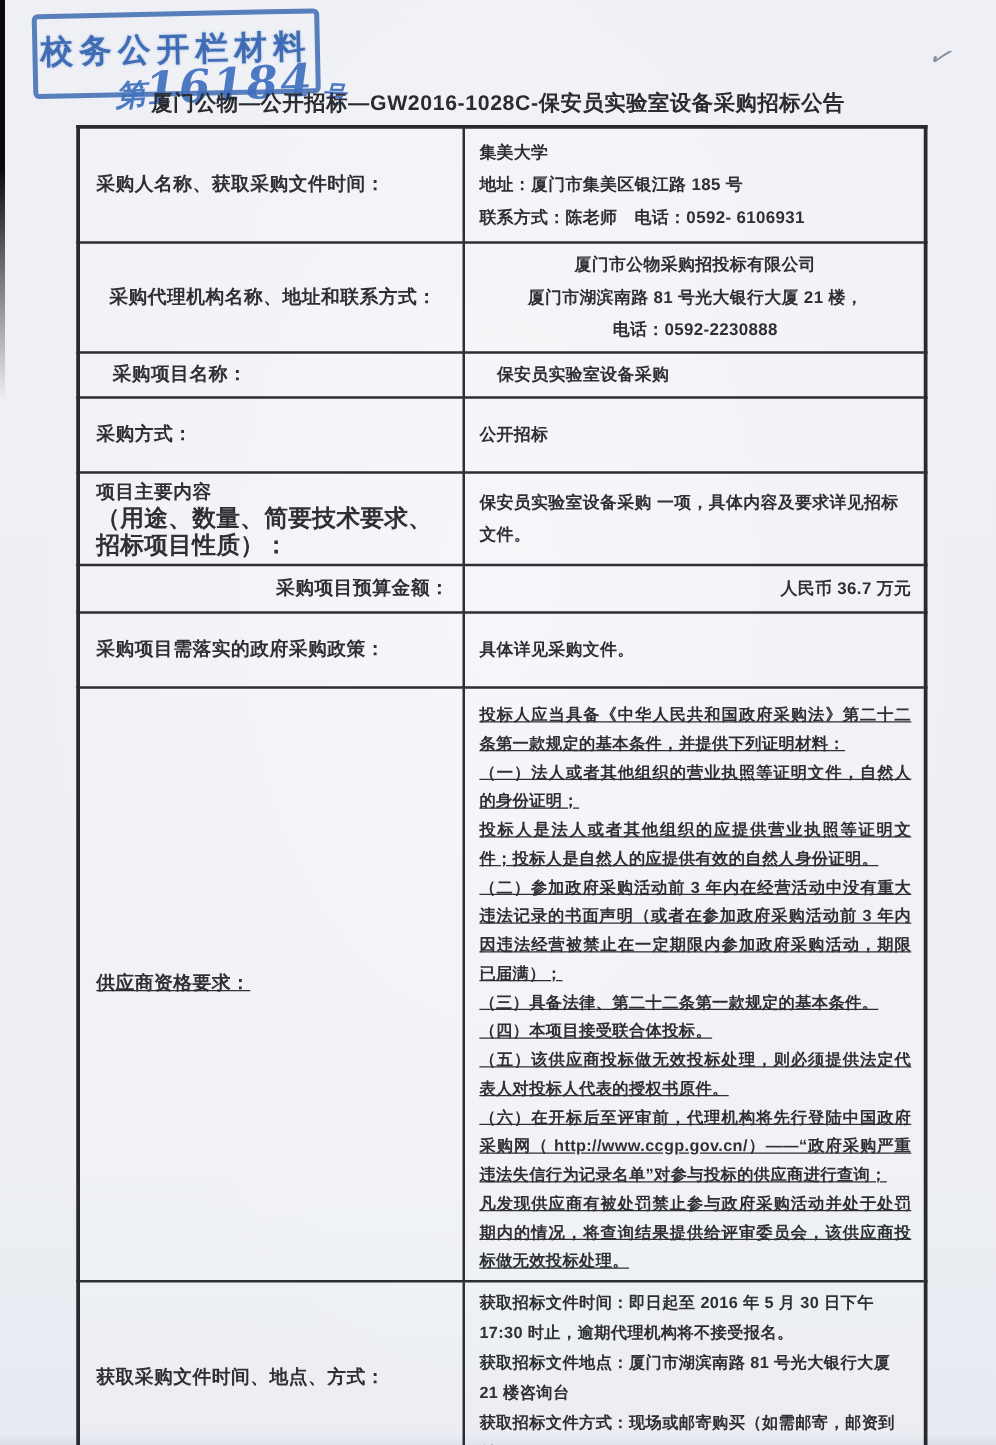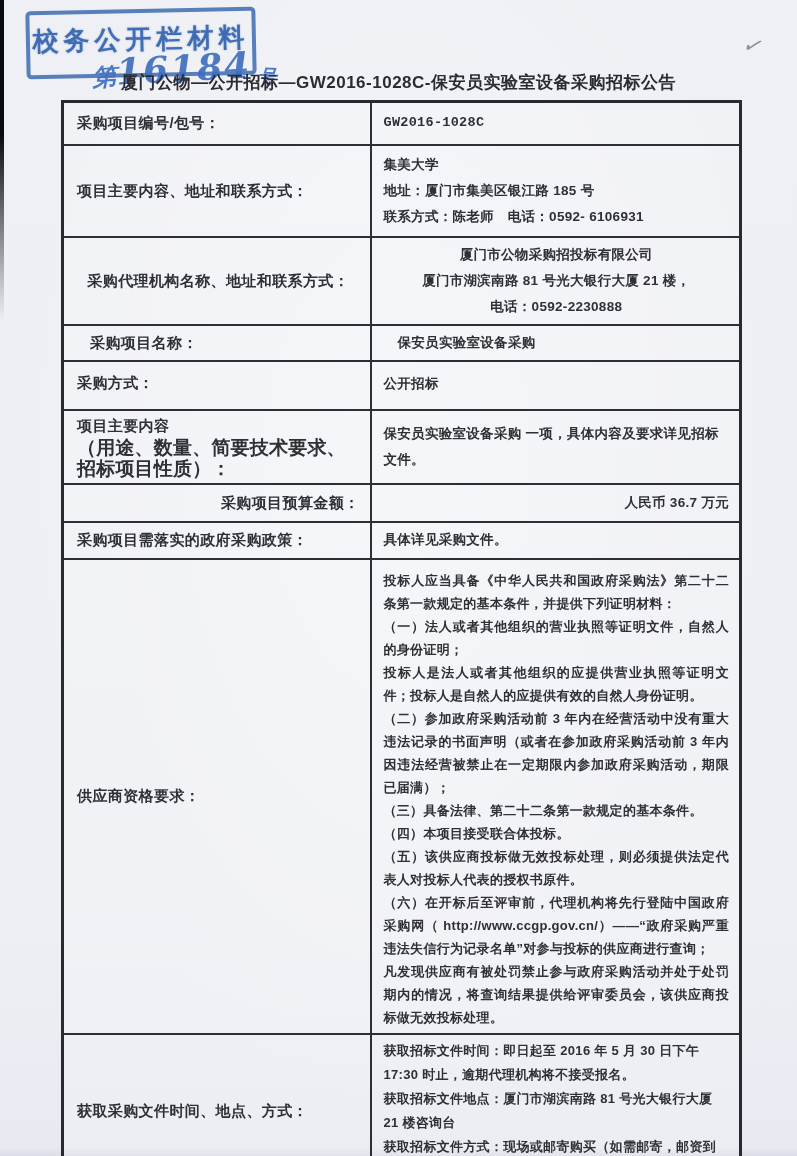--- a/index.html
+++ b/index.html
@@ -65,25 +65,25 @@
   td.lbl { width:308px; padding:4px 10px 4px 13px; }
   td.val { padding:4px 10px 4px 12px; }
   .lbl-line  { font-size:15px; font-weight:bold; letter-spacing:.4px; line-height:22px; }
   .lbl-sub   { font-size:19px; font-weight:bold; letter-spacing:.2px; line-height:21px; }
   .val p     { font-size:13.5px; font-weight:bold; letter-spacing:.3px; line-height:26px; }
 
   tr.h-num  td { height:43px; }
   tr.h-purc td { height:92px; }
   tr.h-agcy td { height:82px;text-align:center; }
   tr.h-name td { height:30px;padding-left:26px; }
-  tr.h-meth td { height:49px;font-family:Liberation Mono, monospace; }
+  tr.h-meth td { height:60px; }
   tr.h-main td { height:65px; }
   tr.h-budg td { height:38px;text-align:right; }
-  tr.h-poli td { height:37px; }
-  tr.h-qual td { height:443px; }
+  tr.h-poli td { height:60px; }
+  tr.h-qual td { height:443px;text-decoration:underline; }
   tr.h-obta td { height:122px; }
 
   tr.h-qual .val p { font-size:13px; line-height:23px; text-align:justify; }
   tr.h-qual .val   { vertical-align:top; padding-top:9px; }
   tr.h-obta .val p { font-size:13px; line-height:24px; }
   .mono { font-family:"Liberation Mono","DejaVu Sans Mono",monospace; font-size:13px; }
 </style>
 </head>
 <body>
 
@@ -96,32 +96,24 @@
 <div class="stamp-number">
   <span class="pre">第</span><span class="num">16184</span> <span class="suf">号</span>
 </div>
 
 <div class="checkmark">✓</div>
 
 <div class="doc-title">厦门公物—公开招标—GW2016-1028C-保安员实验室设备采购招标公告</div>
 
 <table class="doc">
   <tbody>
-    <tr class="h-num">
-      <td class="lbl">
-        <div class="lbl-line">采购项目编号/包号：</div>
-      </td>
-      <td class="val">
-        <p class="mono">GW2016-1028C</p>
-      </td>
-    </tr>
 
     <tr class="h-purc">
       <td class="lbl">
-        <div class="lbl-line">项目主要内容、地址和联系方式：</div>
+        <div class="lbl-line">采购人名称、获取采购文件时间：</div>
       </td>
       <td class="val">
         <p>集美大学</p>
         <p>地址：厦门市集美区银江路 185 号</p>
         <p>联系方式：陈老师　电话：0592- 6106931</p>
       </td>
     </tr>
 
     <tr class="h-agcy">
       <td class="lbl">

